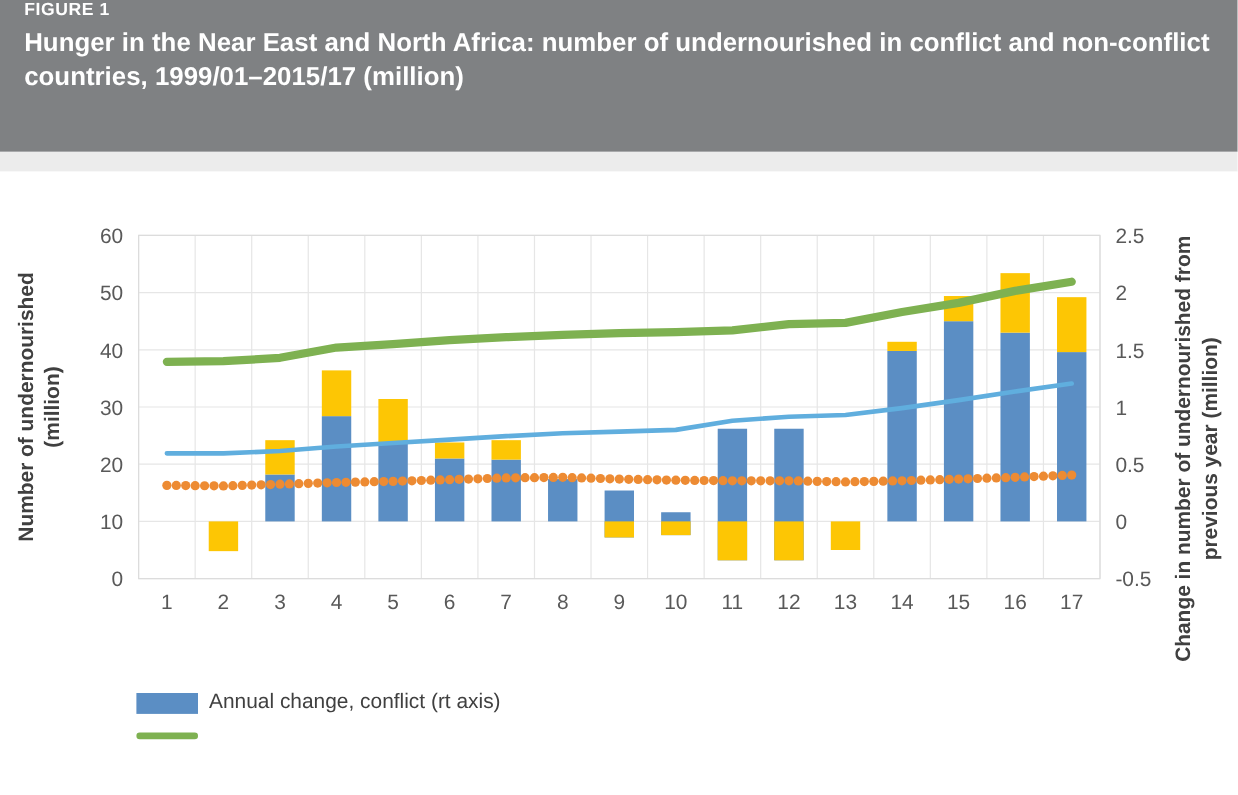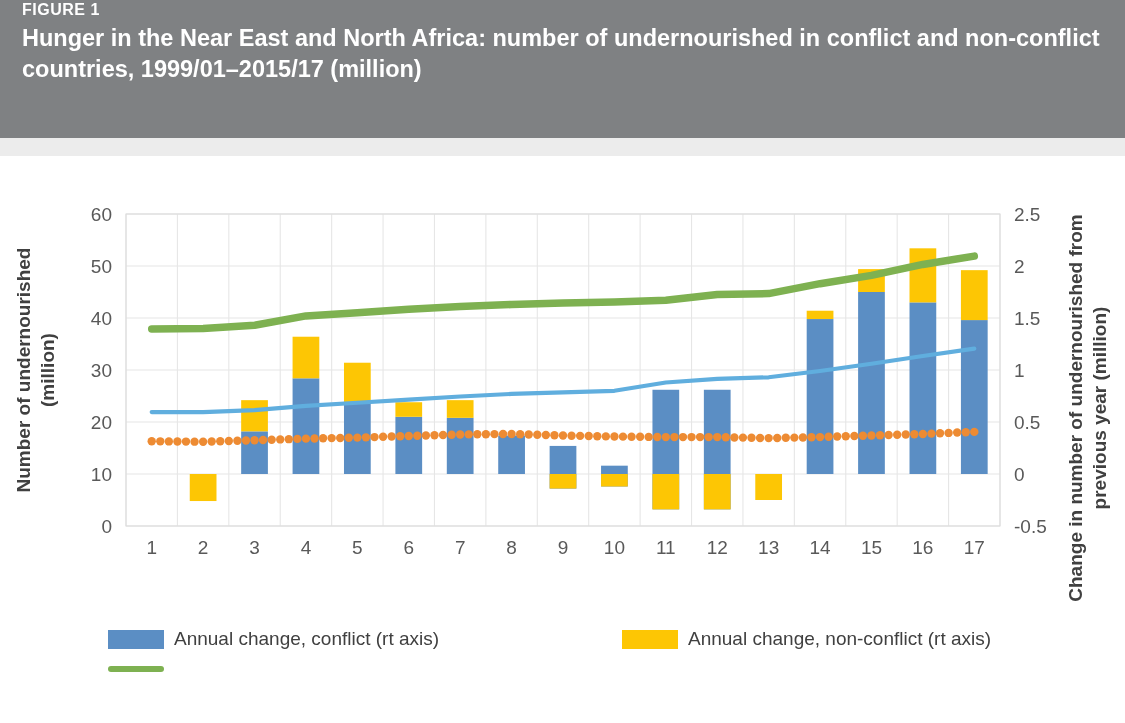--- a/index.html
+++ b/index.html
@@ -49,21 +49,21 @@
   }
   .gridline { stroke:#e6e6e6; stroke-width:1.1; }
   .plotborder { stroke:#dcdcdc; stroke-width:1.1; fill:none; }
 
   
   .legend {
     position:absolute; left:0; top:620px; width:1125px; height:103px;
     background:#ffffff;
   }
   .legend-col { position:absolute; }
-  .legend-col.left { left:108px; top:4px;text-align:right; }
+  .legend-col.left { left:124px; top:4px;text-align:right; }
   .legend-col.right { left:622px; top:4px; }
   .legend-row {
     display:flex; align-items:center; height:30px;
   }
   .swatch { width:56px; flex:0 0 56px; height:20px; margin-right:10px;
             display:flex; align-items:center; }
   .sw-bar { width:56px; height:19px; }
   .sw-line { width:56px; height:6px; border-radius:3px; }
   .sw-dots { width:56px; height:8px; display:flex; justify-content:space-between; align-items:center; }
   .sw-dots i { width:8px; height:8px; border-radius:50%; display:block; }
@@ -297,22 +297,16 @@
           </span>
         <span class="legend-label">Annual change, conflict (rt axis)</span>
       </div>
       <div class="legend-row">
         <span class="swatch">
             <span class="sw-line" id="lgs2" style="background: rgb(126, 177, 81);"></span>
           </span>
       </div>
     </div>
     <div class="legend-col right">
-      <div class="legend-row">
-        <span class="swatch">
-            <span class="sw-bar" id="lgs3" style="background: rgb(253, 198, 4);"></span>
-          </span>
-        <span class="legend-label">Annual change, non-conflict (rt axis)</span>
-      </div>
     </div>
   </div>
 
 </div>
 
 </body></html>

